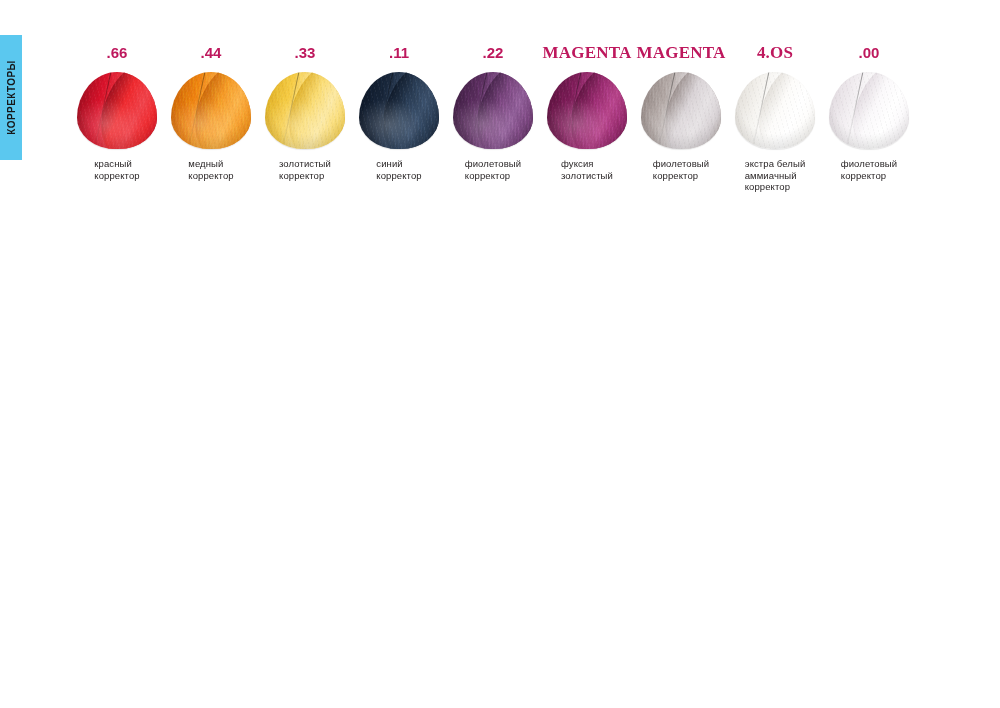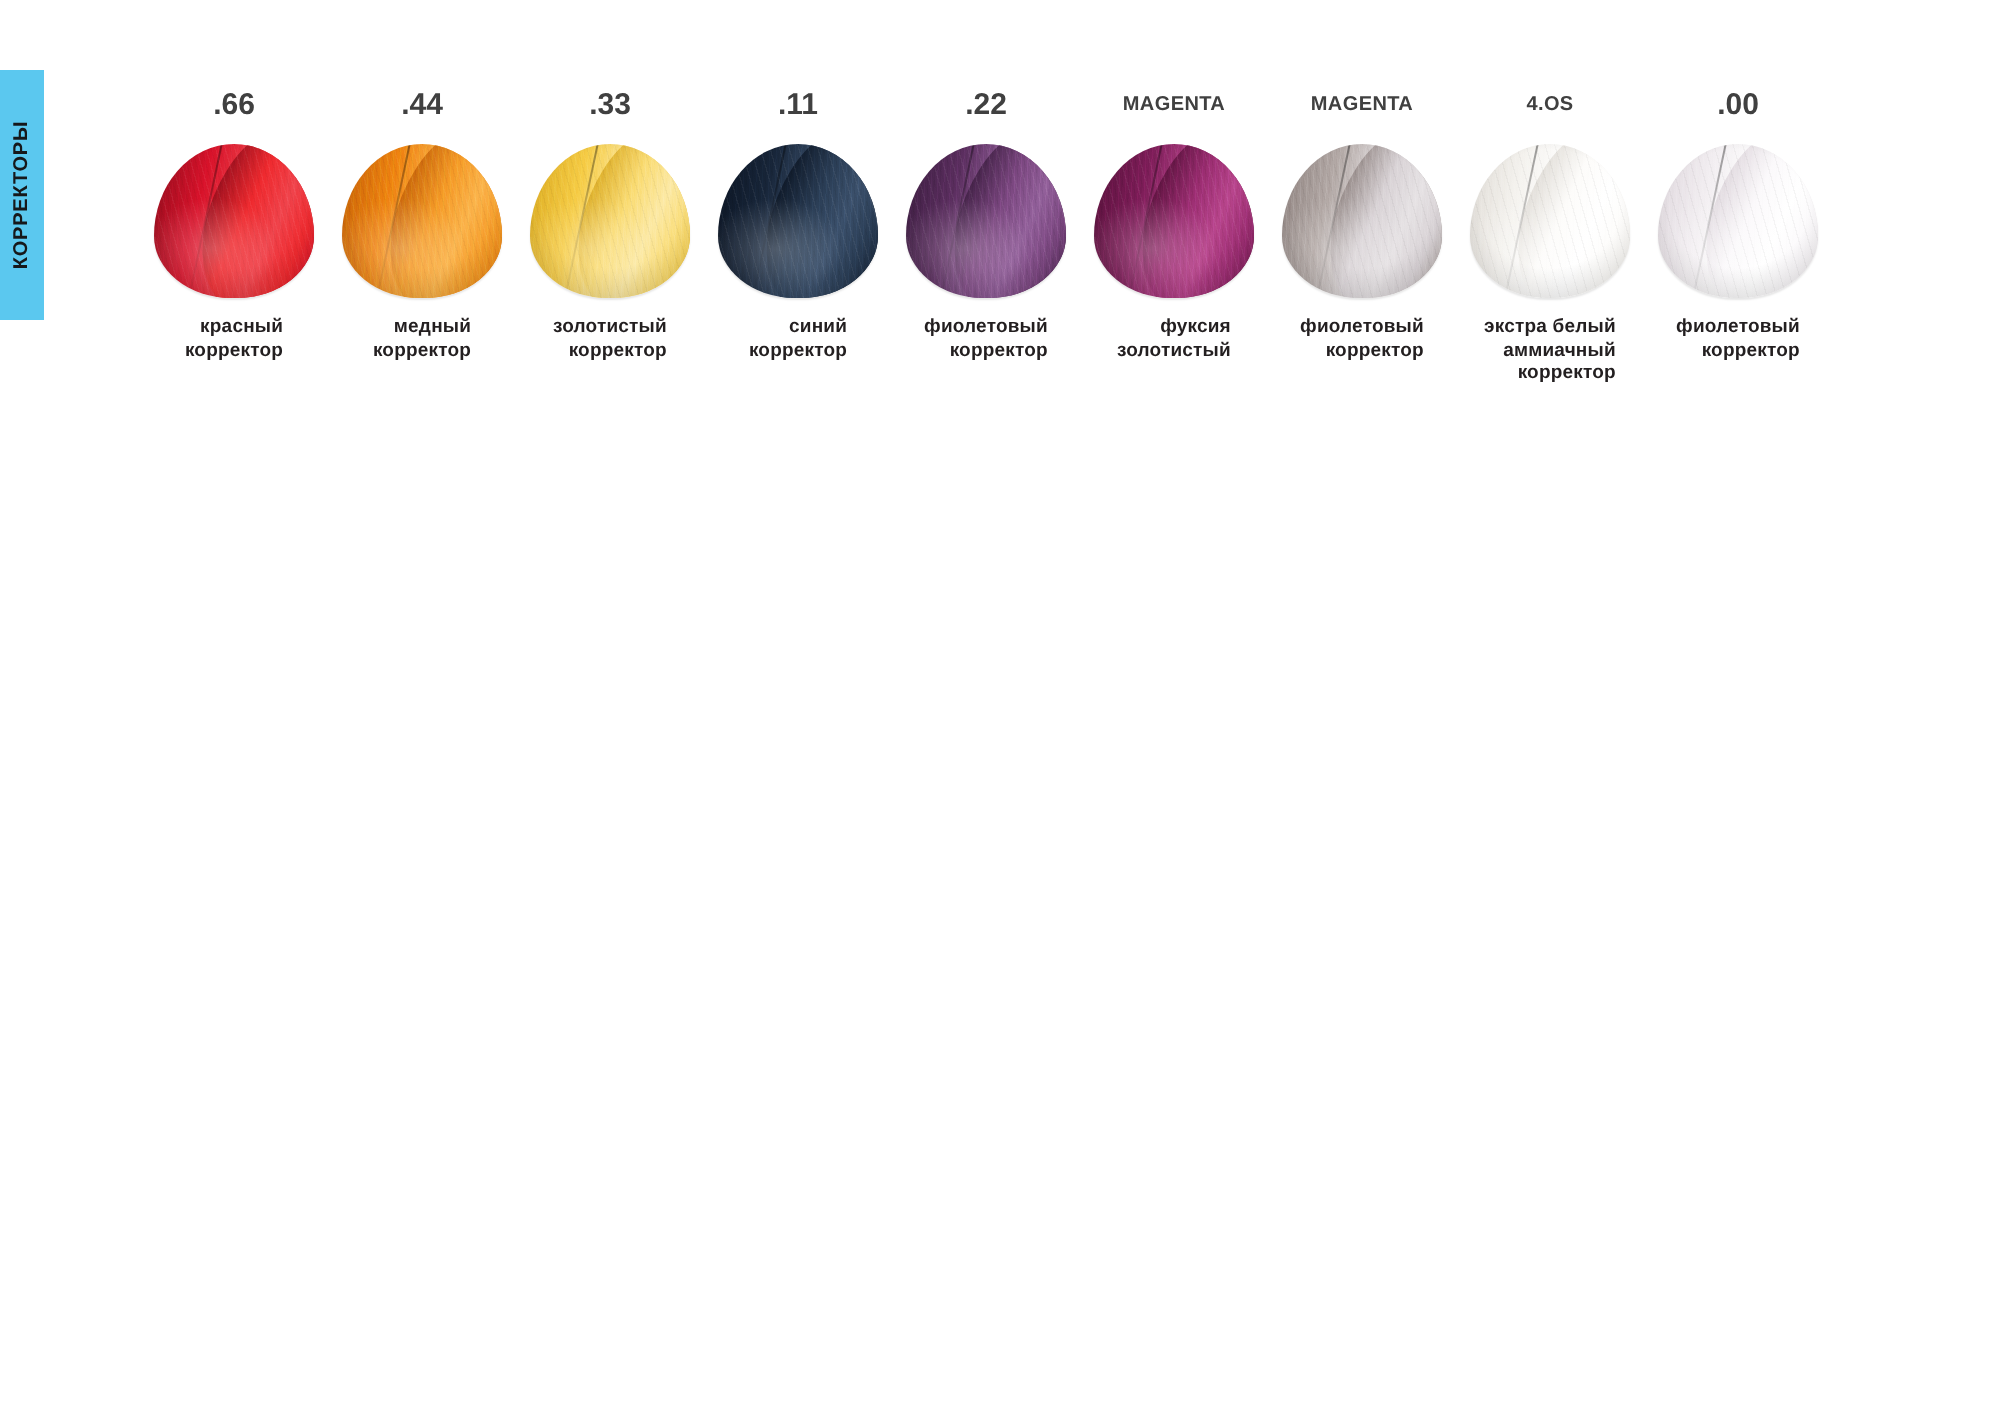--- a/index.html
+++ b/index.html
@@ -50,30 +50,31 @@
   .swatch-cell {
     width: 94px;
     flex: 0 0 94px;
     display: flex;
     flex-direction: column;
     align-items: center;
   }
   .code-label {
     font-size: 15px;
     font-weight: bold;
-    color: #404040;
+    color: #be185d;
     letter-spacing: 0px;
     line-height: 18px;
     height: 20px;
     text-align: center;
     white-space: nowrap;
   }
   .code-label.wide {
-    font-size: 10px;
+    font-size: 17px;
     letter-spacing: 0.2px;
+    font-family: Liberation Serif, serif;
   }
 
   
   .swatch-wrap {
     position: relative;
     width: 80px;
     height: 77px;
     margin-top: 8px;
   }
   .drop {
@@ -147,23 +148,23 @@
     height: 108%;
     background: linear-gradient(to bottom, rgba(0,0,0,0.40), rgba(0,0,0,0.16) 55%, rgba(0,0,0,0.02));
     transform: rotate(12deg);
     transform-origin: top center;
   }
 
   .caption {
     margin-top: 9px;
     font-size: 9.5px;
     line-height: 11.5px;
-    font-weight: bold;
+    font-weight: normal;
     color: #231f20;
-    text-align: right;
+    text-align: left;
     letter-spacing: 0.1px;
     white-space: pre-line;
   }
 </style>
 </head>
 <body style="background: rgb(255, 255, 255);">
 
 <div id="category-tab" style="background: rgb(91, 200, 239);">
   <span class="vlabel" style="color: rgb(22, 24, 26);">КОРРЕКТОРЫ</span>
 </div>

